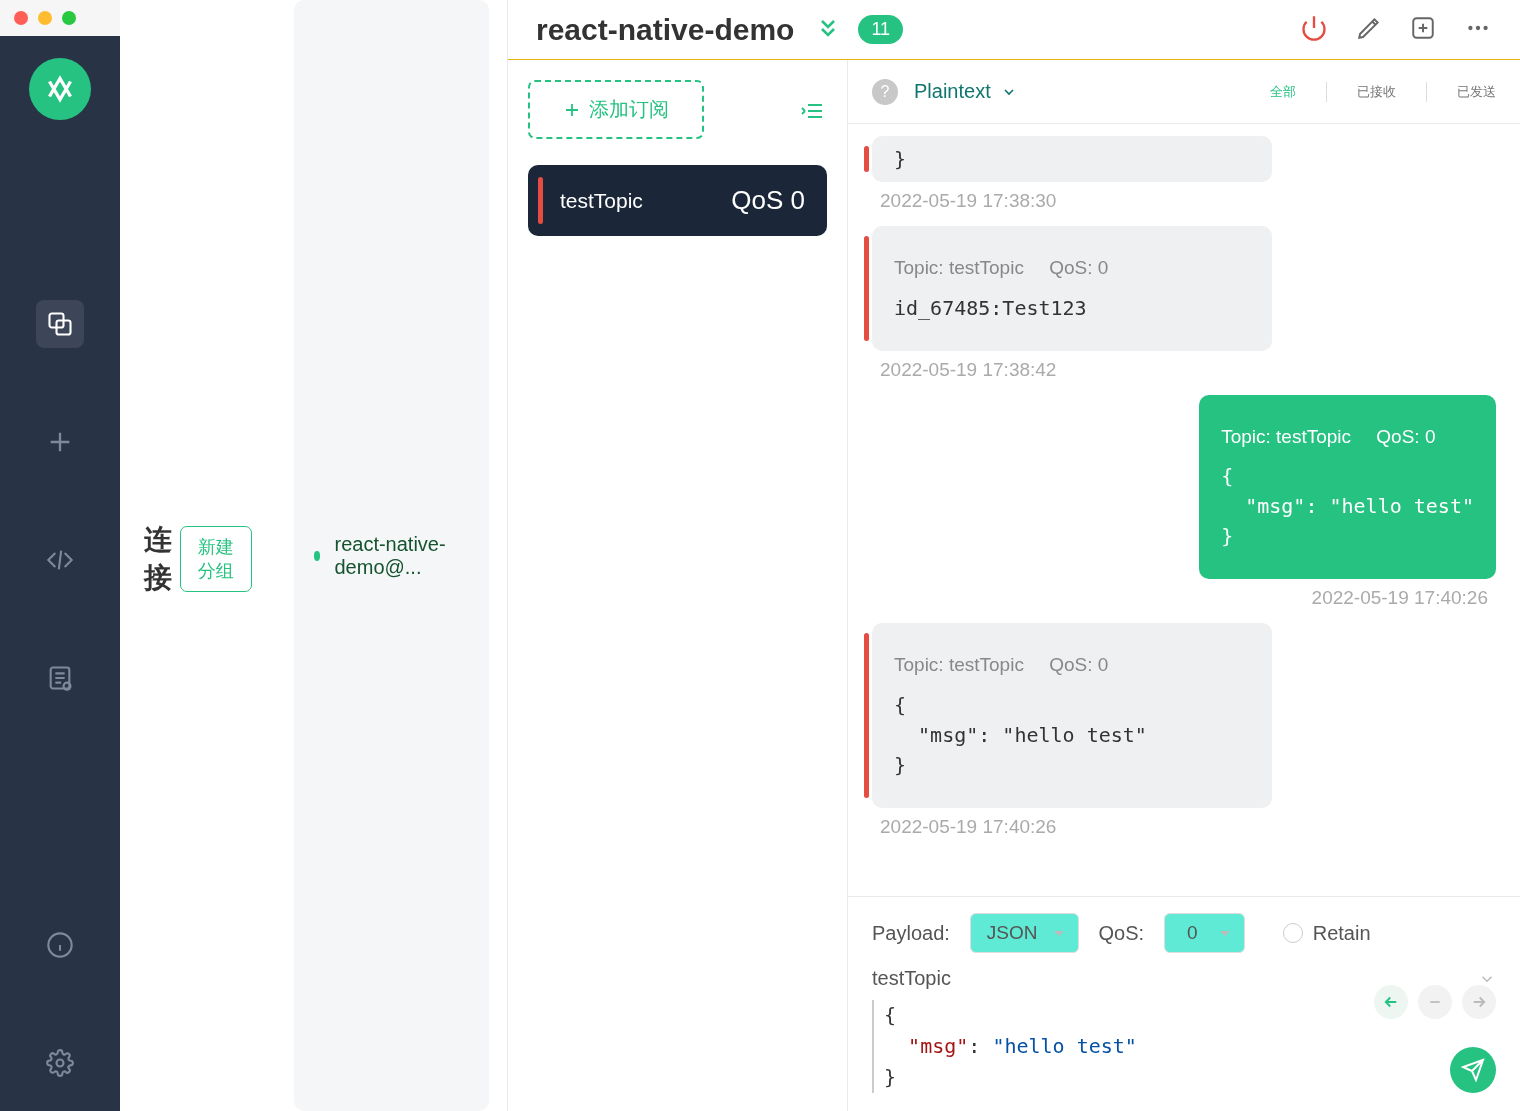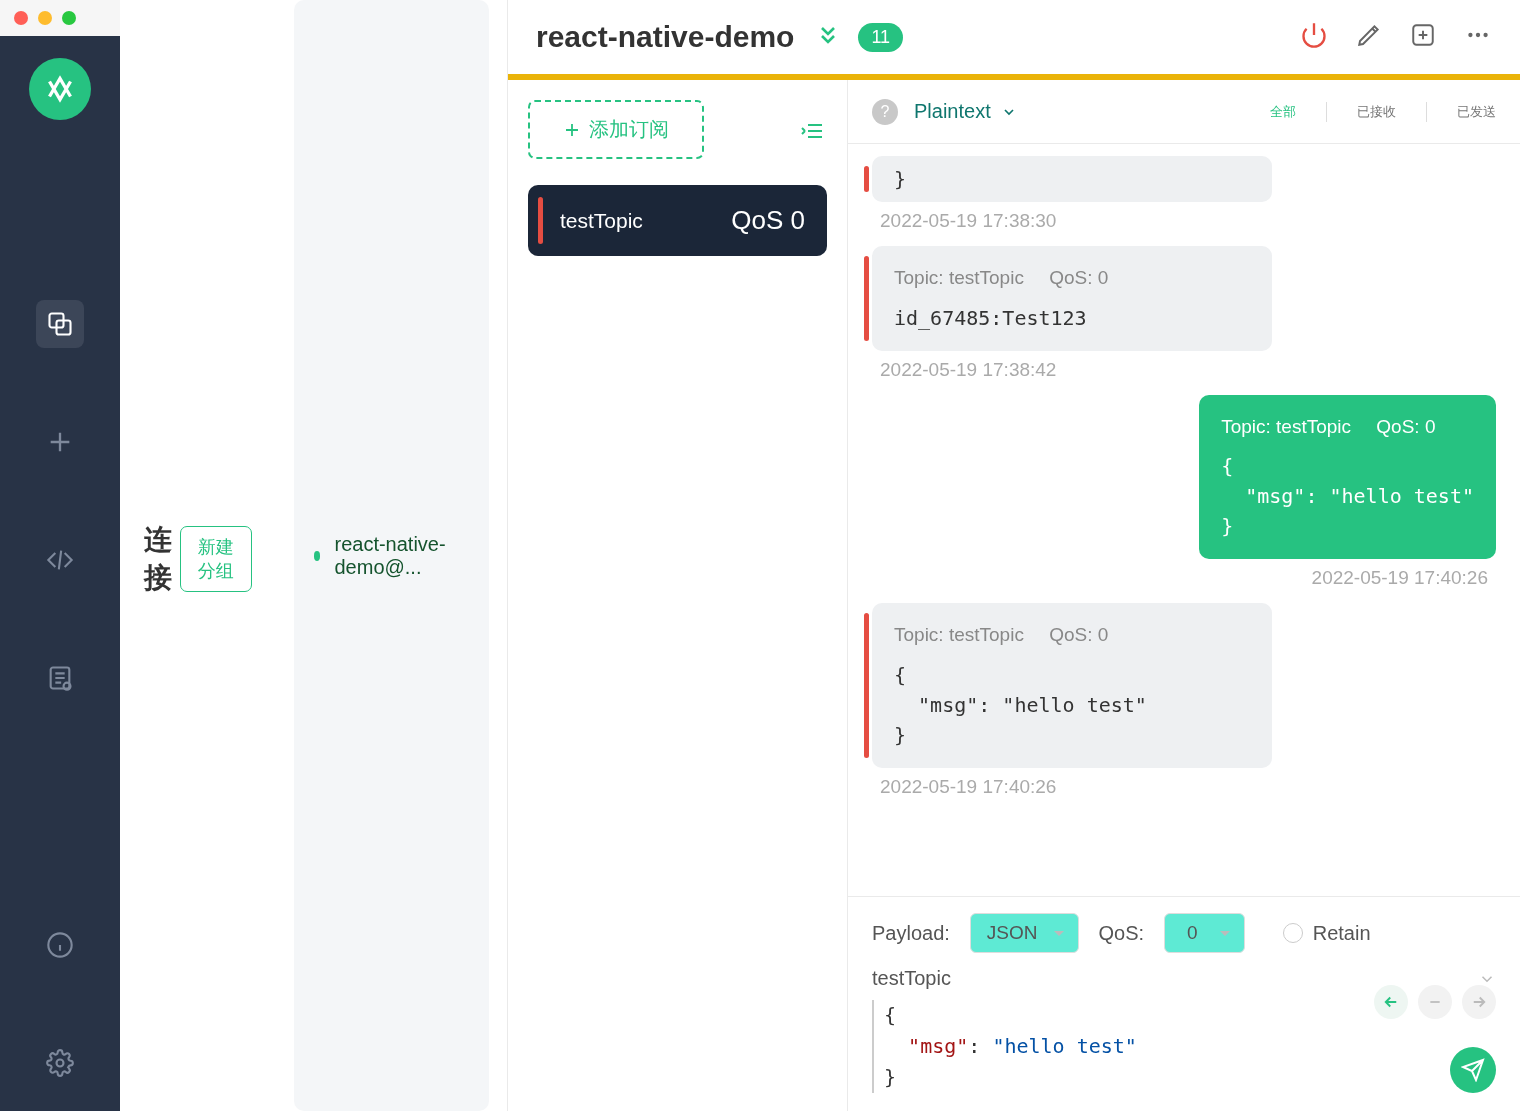--- a/index.html
+++ b/index.html
@@ -29,21 +29,21 @@
 .conn-title { font-size: 28px; font-weight: 600; }
 .btn-newgroup { border: 1.5px solid #26c281; color: #26c281; background: #fff; border-radius: 7px; padding: 8px 12px; font-size: 18px; cursor: pointer; }
 .conn-item { margin: 0 18px; background: #f4f6f8; border-radius: 10px; padding: 18px 20px; display: flex; align-items: center; gap: 14px; cursor: pointer; }
 .dot { width: 10px; height: 10px; border-radius: 50%; background: #26c281; }
 .conn-name { color: #14532d; font-size: 20px; font-weight: 500; }
 
 
 .main { flex: 1; display: flex; flex-direction: column; }
 
 
-.header { height: 80px; display: flex; align-items: center; padding: 0 28px; border-bottom: 6px solid #eab308; }
+.header { height: 60px; display: flex; align-items: center; padding: 0 28px; border-bottom: 1px solid #eab308; }
 .h-title { font-size: 30px; font-weight: 600; color: #333; }
 .h-chevron { margin-left: 22px; color: #26c281; }
 .h-badge { background: #26c281; color: #fff; border-radius: 16px; padding: 4px 13px; font-size: 18px; margin-left: 18px; font-weight: 500; }
 .h-actions { margin-left: auto; display: flex; gap: 28px; align-items: center; }
 .h-actions .icon-btn { color: #666; cursor: pointer; }
 .h-actions .power { color: #e54d42; }
 
 
 .body { flex: 1; display: flex; overflow: hidden; }
 .subs { width: 340px; border-right: 1px solid #eaeaea; padding: 20px; }
@@ -60,21 +60,21 @@
 .q-icon { width: 26px; height: 26px; border-radius: 50%; background: #c8c8c8; color: #fff; display: flex; align-items: center; justify-content: center; font-size: 16px; }
 .format-sel { color: #0f766e; font-size: 20px; cursor: pointer; display: flex; align-items: center; gap: 10px; }
 .tabs { margin-left: auto; display: flex; gap: 30px; font-size: 13px; align-items: center; }
 .tab { color: #777; cursor: pointer; }
 .tab.active { color: #26c281; }
 .divider { width: 1px; height: 20px; background: #ddd; }
 
 .msgs { flex: 1; overflow-y: auto; padding: 12px 24px 20px; }
 .msg-row { margin-bottom: 14px; }
 .msg-row.right { display: flex; flex-direction: column; align-items: flex-end; }
-.bubble { border-radius: 10px; padding: 18px 22px; max-width: 400px; font-size: 19px; line-height: 1.5; position: relative; }
+.bubble { border-radius: 10px; padding: 28px 22px; max-width: 400px; font-size: 19px; line-height: 1.5; position: relative; }
 .bubble.recv { background: #eef0f2; color: #666; }
 .bubble.recv::before { content: ''; position: absolute; left: -8px; top: 10px; bottom: 10px; width: 5px; background: #e54d42; border-radius: 3px; }
 .bubble.sent { background: #26c281; color: #fff; }
 .bubble .meta { margin-bottom: 10px; color: inherit; }
 .bubble .meta span { margin-right: 20px; }
 .bubble.recv .meta { color: #888; }
 .bubble .payload { font-family: ui-monospace, Menlo, monospace; white-space: pre; font-size: 20px; color: #333; }
 .bubble.sent .payload { color: #fff; }
 .ts { color: #aaa; font-size: 19px; margin-top: 8px; margin-left: 8px; }
 .msg-row.right .ts { margin-right: 8px; }

